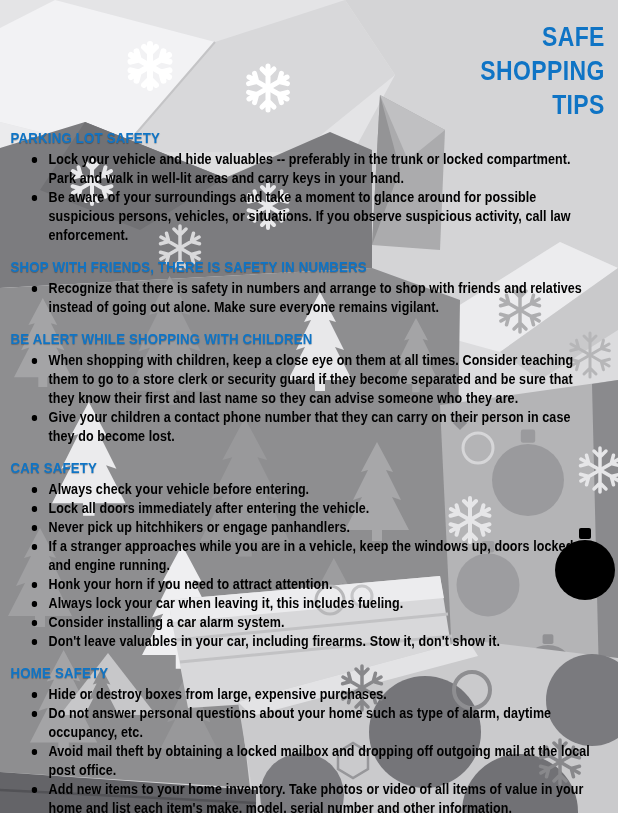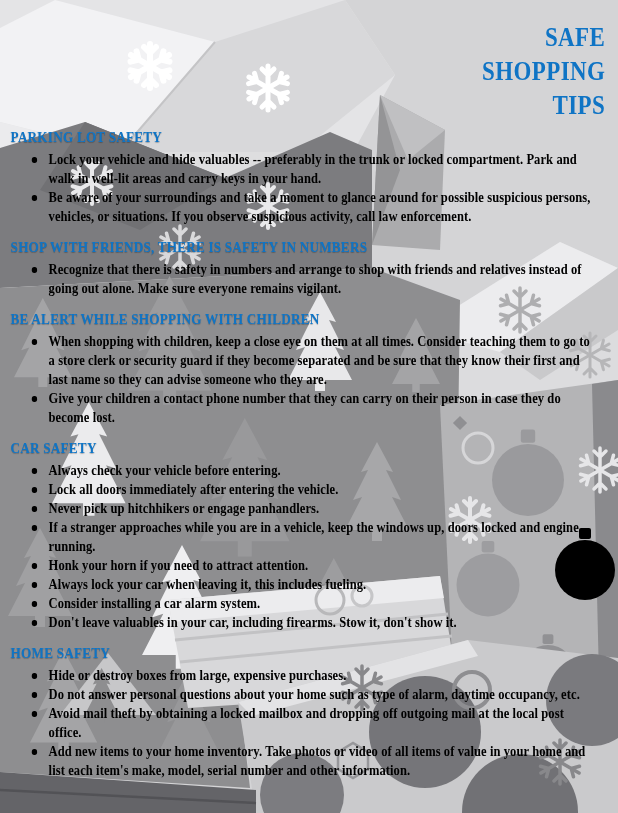--- a/index.html
+++ b/index.html
@@ -1,19 +1,19 @@
 <!DOCTYPE html>
 <html><head>
 <meta charset="utf-8">
 <style>
   html,body{margin:0;padding:0;}
   body{width:618px;height:813px;position:relative;overflow:hidden;
        font-family:"Liberation Sans",sans-serif;background:#d4d4d6;}
 
-  .page{position:absolute;inset:0;width:618px;height:813px;font-family:Liberation Serif, serif;}
+  .page{position:absolute;inset:0;width:618px;height:813px;}
 
   
   .bg{position:absolute;inset:0;width:618px;height:813px;}
 
   
   .title{position:absolute;top:20px;right:13px;text-align:right;
          font-weight:bold;font-size:28px;line-height:34px;letter-spacing:.5px;
          transform:scaleX(.82);transform-origin:100% 0;}
 
   

